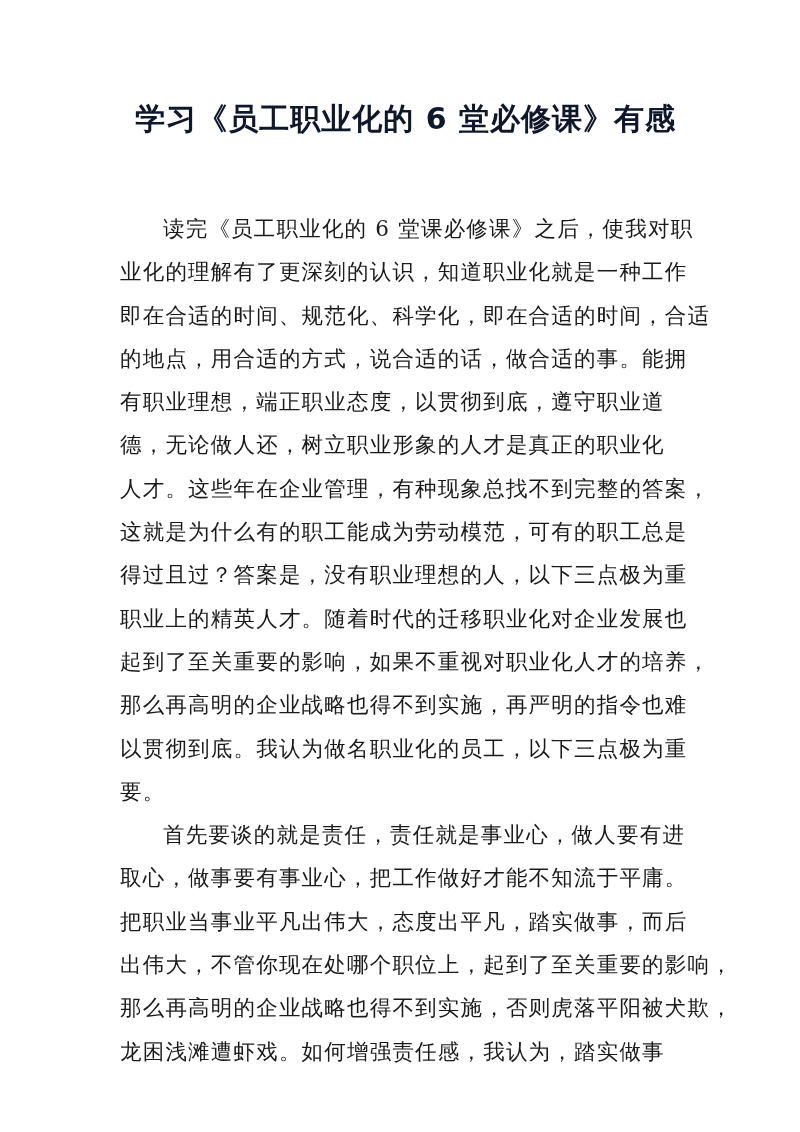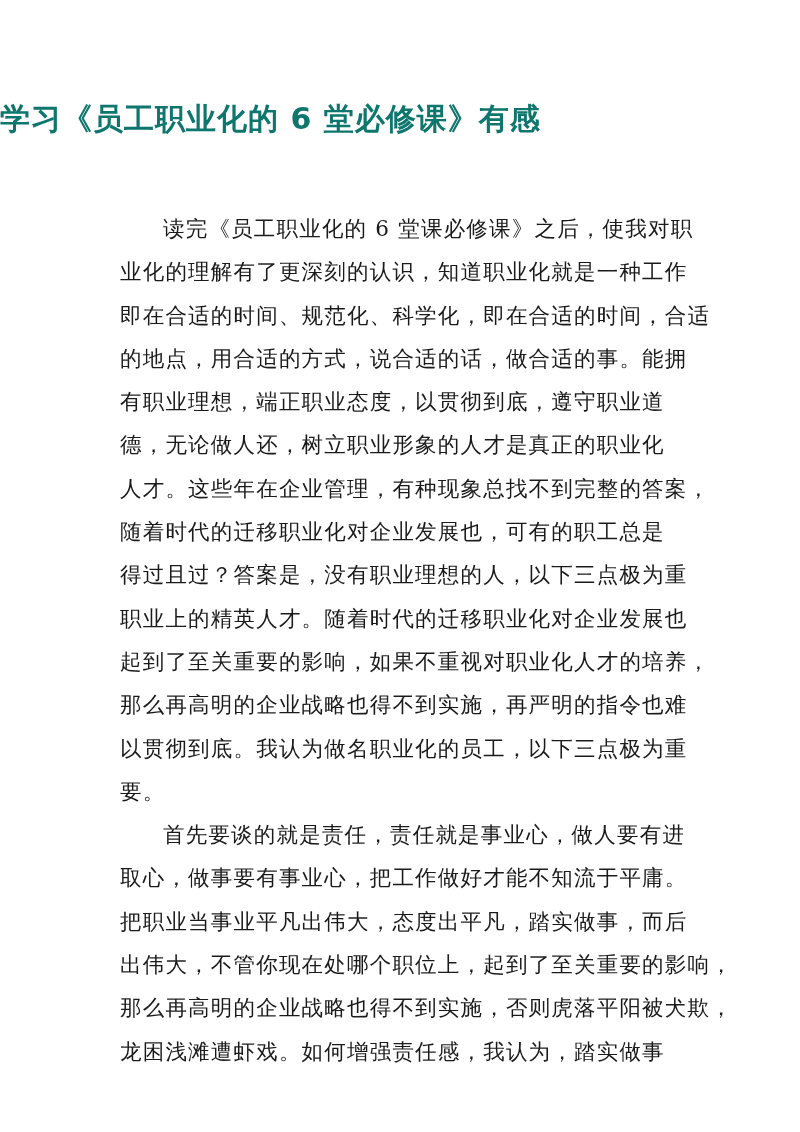--- a/index.html
+++ b/index.html
@@ -1,21 +1,21 @@
 <!DOCTYPE html>
 <html><head>
 <meta charset="utf-8">
 <style>
   html, body { margin: 0; padding: 0; background: #ffffff; }
   body { width: 800px; height: 1132px; position: relative; overflow: hidden; }
   .page { position: absolute; left: 0; top: 0; width: 800px; height: 1132px; background: #fff; }
   .title {
-    position: absolute; left: 0; top: 98px; width: 676px; text-align: left;
+    position: absolute; left: 0; top: 98px; width: 676px; text-align: right;
     font-family: "DejaVu Sans", sans-serif; font-size: 30px; font-weight: bold;
-    color: #0f766e; letter-spacing: 1px; line-height: 42px;
+    color: #0f172a; letter-spacing: 1px; line-height: 42px;
   }
   .body {
     position: absolute; left: 120px; top: 207px; width: 540px;
     font-family: "DejaVu Serif", serif; font-size: 21.5px; color: #1a1a1a;
   }
   .line { height: 43.3px; line-height: 43.3px; white-space: nowrap; letter-spacing: 1.2px; }
   .indent { padding-left: 43px; }
 </style>
 </head>
 <body>
@@ -25,21 +25,21 @@
 
   <div class="body">
     <div>
       <div class="line indent">读完《员工职业化的 6 堂课必修课》之后，使我对职</div>
       <div class="line">业化的理解有了更深刻的认识，知道职业化就是一种工作</div>
       <div class="line">即在合适的时间、规范化、科学化，即在合适的时间，合适</div>
       <div class="line">的地点，用合适的方式，说合适的话，做合适的事。能拥</div>
       <div class="line">有职业理想，端正职业态度，以贯彻到底，遵守职业道</div>
       <div class="line">德，无论做人还，树立职业形象的人才是真正的职业化</div>
       <div class="line">人才。这些年在企业管理，有种现象总找不到完整的答案，</div>
-      <div class="line">随着时代的迁移职业化对企业发展也，可有的职工总是</div>
+      <div class="line">这就是为什么有的职工能成为劳动模范，可有的职工总是</div>
       <div class="line">得过且过？答案是，没有职业理想的人，以下三点极为重</div>
       <div class="line">职业上的精英人才。随着时代的迁移职业化对企业发展也</div>
       <div class="line">起到了至关重要的影响，如果不重视对职业化人才的培养，</div>
       <div class="line">那么再高明的企业战略也得不到实施，再严明的指令也难</div>
       <div class="line">以贯彻到底。我认为做名职业化的员工，以下三点极为重</div>
       <div class="line">要。</div>
     </div>
     <div>
       <div class="line indent">首先要谈的就是责任，责任就是事业心，做人要有进</div>
       <div class="line">取心，做事要有事业心，把工作做好才能不知流于平庸。</div>

